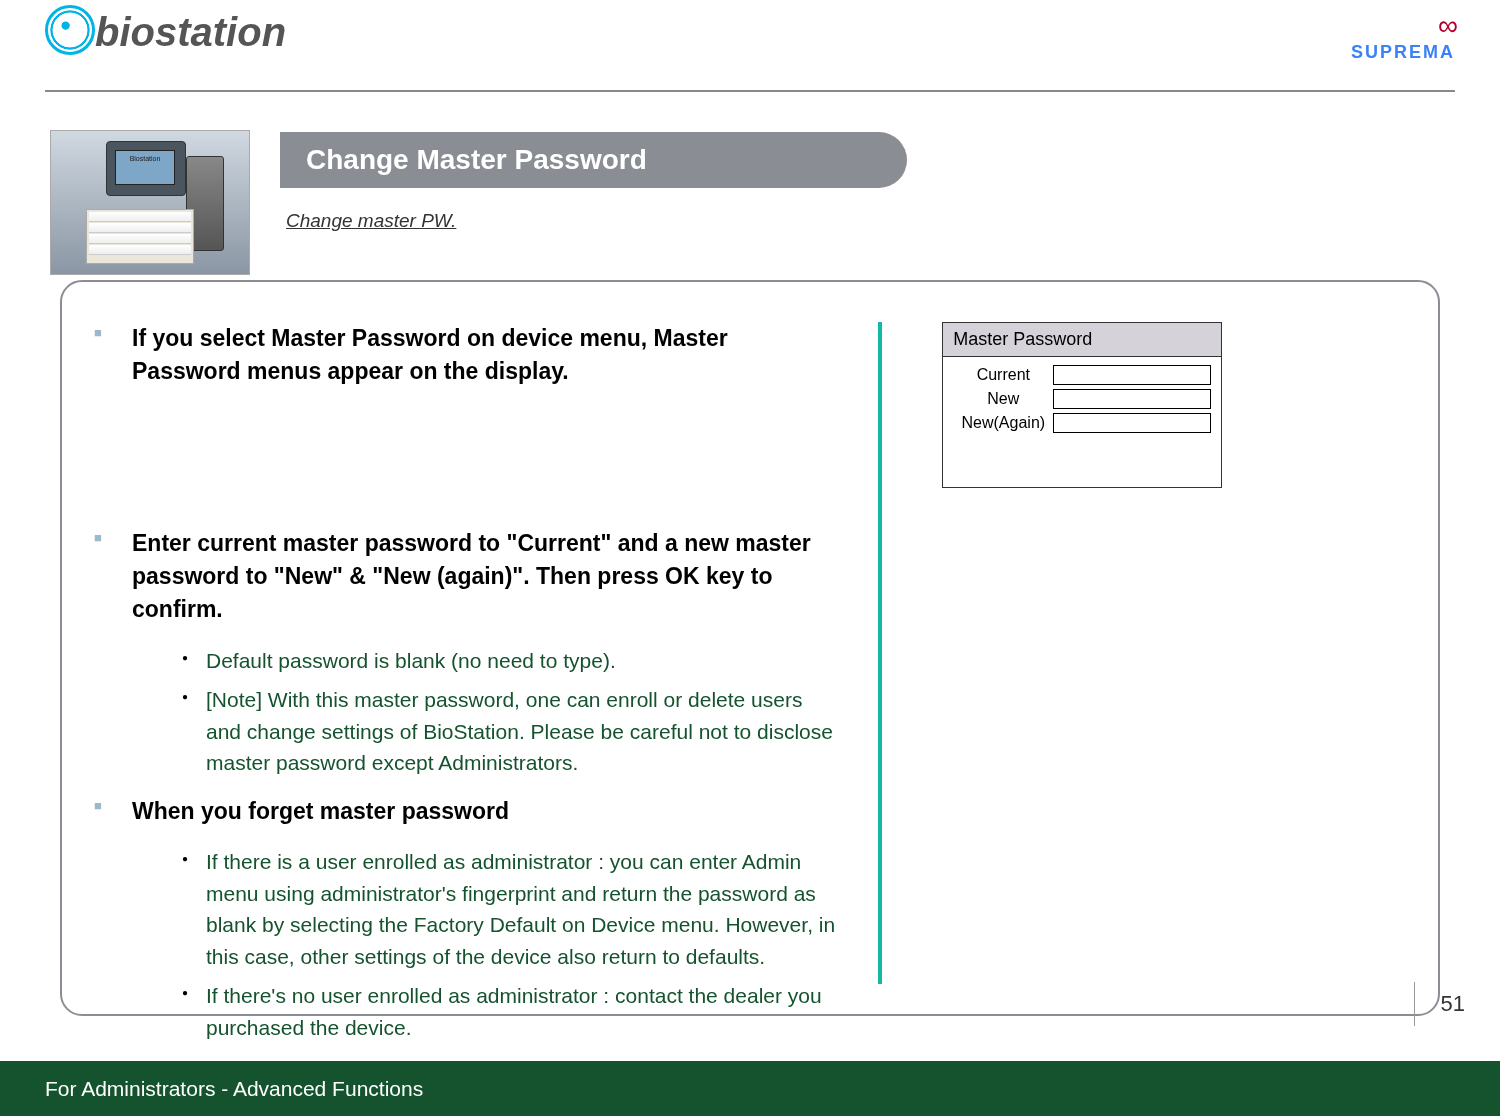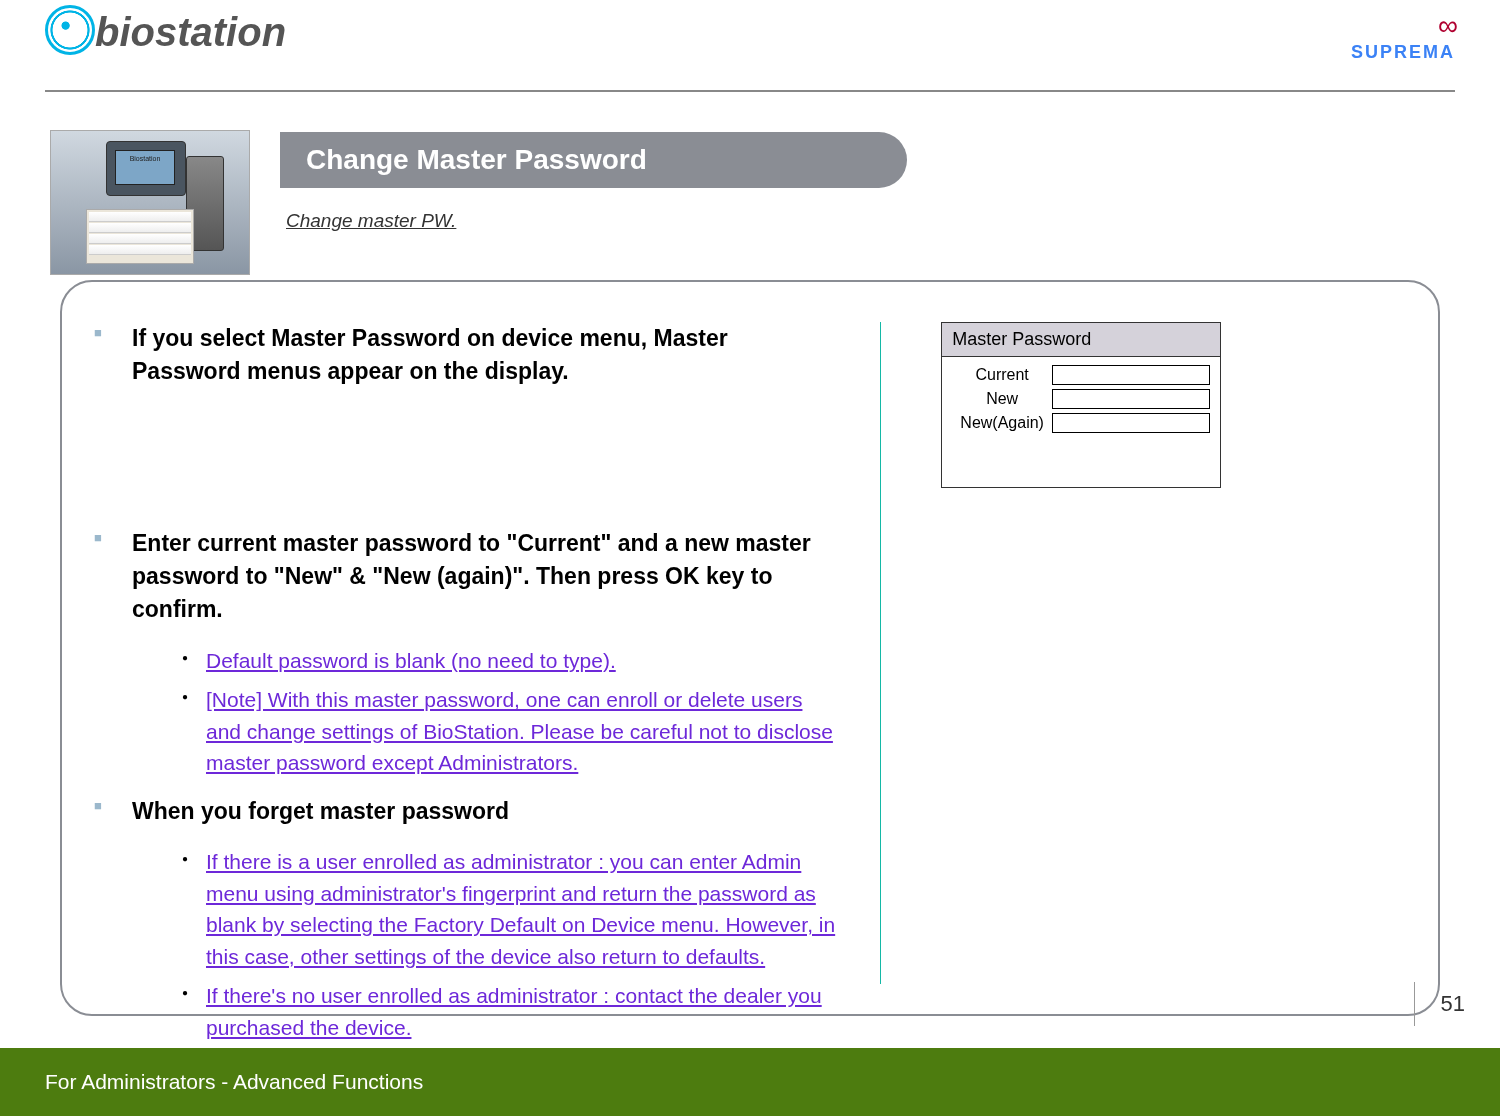--- a/index.html
+++ b/index.html
@@ -136,31 +136,31 @@
     color: #333;
     padding-left: 6px;
   }
   .content-box {
     position: absolute;
     top: 280px;
     left: 60px;
     right: 60px;
     bottom: 100px;
     border: 2px solid #8a8d94;
-    border-radius: 32px;
+    border-radius: 22px;
     padding: 40px 40px 30px 70px;
     display: flex;
   }
   .left-col {
     flex: 1.55;
     padding-right: 40px;
   }
   .right-col {
     flex: 1;
-    border-left: 1px solid #14b8a6;
+    border-left: 4px solid #14b8a6;
     padding-left: 60px;
     padding-top: 0;
   }
   .bullet-item {
     position: relative;
     font-size: 23px;
     font-weight: bold;
     color: #000;
     margin-bottom: 18px;
     line-height: 1.45;
@@ -178,23 +178,22 @@
     margin-top: 12px;
     margin-bottom: 16px;
   }
   .sub-list li {
     font-size: 21px;
     line-height: 1.5;
     list-style: none;
     position: relative;
     padding-left: 24px;
     margin-bottom: 8px;
-    color: #6d28d9;
+    color: #14532d;
     font-weight: normal;
-    text-decoration: underline;
   }
   .sub-list li::before {
     content: "●";
     position: absolute;
     left: 0;
     top: 5px;
     font-size: 10px;
     color: #000;
   }
   .spacer-big { height: 120px; }
@@ -240,22 +239,22 @@
     padding-left: 26px;
     height: 44px;
     display: flex;
     align-items: center;
   }
   .footer {
     position: absolute;
     bottom: 0;
     left: 0;
     right: 0;
-    height: 68px;
-    background: #4d7c0f;
+    height: 55px;
+    background: #14532d;
     color: #fff;
     display: flex;
     justify-content: space-between;
     align-items: center;
     padding: 0 45px;
     font-size: 21px;
   }
 </style>
 </head>
 <body>

